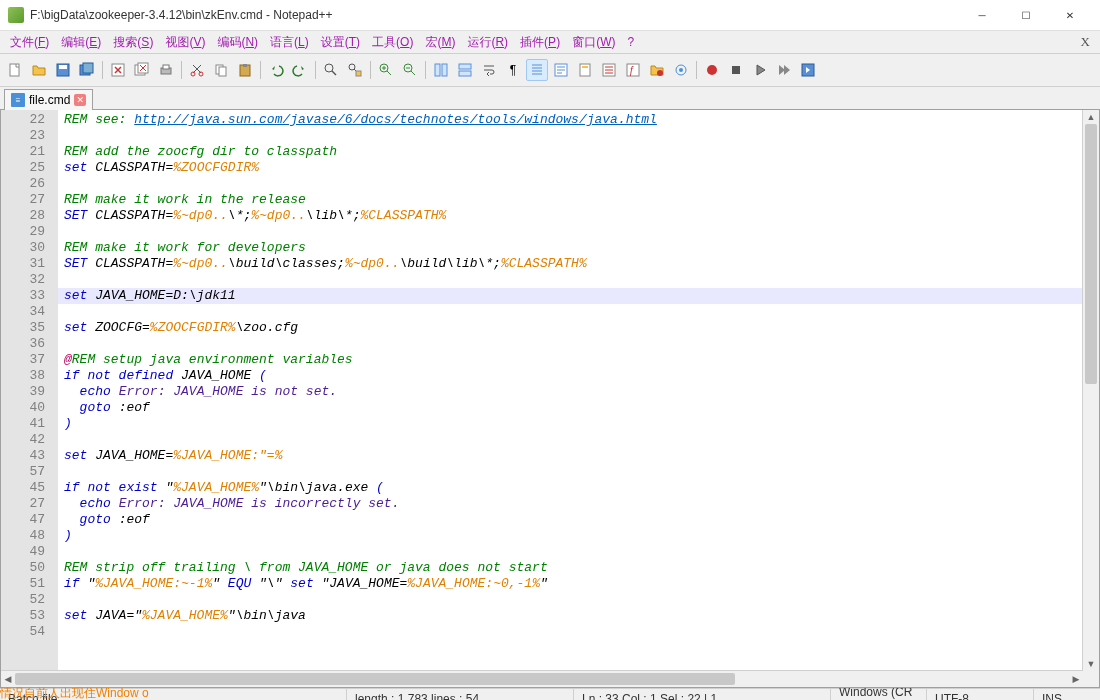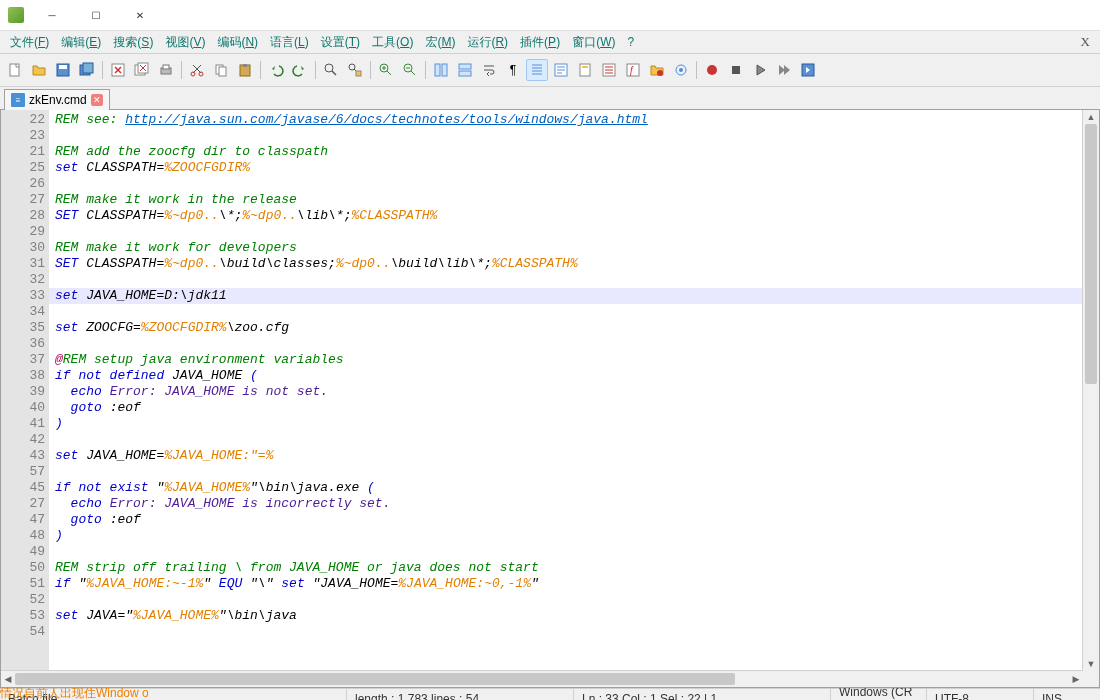--- a/index.html
+++ b/index.html
@@ -2,34 +2,34 @@
 <html><head>
 <meta charset="utf-8">
 <style>
 html,body{margin:0;padding:0;font-family:"Microsoft YaHei","Segoe UI",sans-serif;font-size:12px;background:#f0f0f0;overflow:hidden;width:1100px;height:700px;}
 .titlebar{height:30px;background:#fff;border-bottom:1px solid #e0e0e0;display:flex;align-items:center;padding:0 8px;}
 .titlebar .icon{width:16px;height:16px;margin-right:6px;background:linear-gradient(135deg,#8fc058,#5a9a2a);border-radius:2px;}
 .titlebar .title{flex:1;color:#333;font-size:12px;}
 .winbtns{display:flex;gap:0;}
 .winbtn{width:44px;height:30px;display:flex;align-items:center;justify-content:center;color:#333;font-family:"Segoe UI Symbol";font-size:10px;}
 .menubar{height:22px;background:#f0f0f0;display:flex;align-items:center;padding:0 4px;border-bottom:1px solid #d0d0d0;}
-.menuitem{padding:2px 6px;color:#0f766e;cursor:default;font-size:12px;}
+.menuitem{padding:2px 6px;color:#a21caf;cursor:default;font-size:12px;}
 .menuitem u{text-decoration:underline;}
 .menubar .extx{margin-left:auto;margin-right:6px;font-family:"Segoe UI Symbol";font-size:13px;color:#555;}
 .toolbar{height:28px;background:#f0f0f0;display:flex;align-items:center;padding:2px 4px;gap:2px;border-bottom:1px solid #d0d0d0;}
 .tb{width:20px;height:20px;display:flex;align-items:center;justify-content:center;border:1px solid transparent;border-radius:2px;}
 .tbsep{width:1px;height:18px;background:#c0c0c0;margin:0 2px;}
 .tb svg{width:16px;height:16px;display:block;}
 .tabbar{height:22px;background:#f0f0f0;display:flex;align-items:flex-end;padding-left:4px;border-bottom:1px solid #a0a0a0;}
 .tab{height:20px;background:#f6f6f6;border:1px solid #a0a0a0;border-bottom:none;display:flex;align-items:center;padding:0 6px;gap:4px;font-size:12px;position:relative;top:1px;}
 .tab .ficon{width:14px;height:14px;background:#4a90d9;border-radius:1px;display:flex;align-items:center;justify-content:center;color:#fff;font-size:8px;}
 .tab .close{width:12px;height:12px;border-radius:2px;background:#f08080;color:#fff;font-size:9px;display:flex;align-items:center;justify-content:center;}
 .editor-wrap{position:relative;background:#fff;height:577px;border:1px solid #a0a0a0;border-top:none;margin:0;}
 .editor{position:absolute;left:0;top:0;right:16px;bottom:16px;overflow:hidden;display:flex;font-family:"Consolas","Courier New",monospace;font-size:13px;line-height:16px;}
-.gutter{width:44px;background:#e4e4e4;color:#808080;text-align:right;padding-right:4px;padding-top:2px;user-select:none;}
+.gutter{width:44px;background:#e4e4e4;color:#808080;text-align:right;padding-right:13px;padding-top:2px;user-select:none;}
 .gutter div{height:16px;}
 .code{flex:1;padding-top:2px;padding-left:6px;white-space:pre;position:relative;}
 .codeline{height:16px;font-style:italic;}
 .hl{position:absolute;left:0;right:0;height:16px;background:#e8e8ff;z-index:0;}
 .code span{position:relative;z-index:1;}
 .c-rem{color:#008000;}
 .c-key{color:#0000cc;text-align:center;}
 .c-var{color:#e08000;}
 .c-str{color:#4c1d95;}
 .c-url{color:#0060c0;text-decoration:underline;}
@@ -45,20 +45,21 @@
 .statusbar{height:20px;background:#f0f0f0;border-top:1px solid #d0d0d0;display:flex;align-items:center;font-size:12px;color:#333;}
 .statusbar .cell{padding:0 8px;border-right:1px solid #d0d0d0;height:100%;display:flex;align-items:center;}
 .statusbar .grow{flex:1;}
 .clipped{position:absolute;left:0;bottom:-2px;font-size:12px;color:#f08000;z-index:5;}
 </style>
 </head>
 <body>
 
 <div class="titlebar">
   <div class="icon"></div>
+  <div class="title">F:\bigData\zookeeper-3.4.12\bin\zkEnv.cmd - Notepad++</div>
   <div class="winbtns">
     <div class="winbtn">─</div>
     <div class="winbtn">☐</div>
     <div class="winbtn close">✕</div>
   </div>
 </div>
 
 <div class="menubar" id="menubar">
   <span class="menuitem">文件(<u>F</u>)</span>
     <span class="menuitem">编辑(<u>E</u>)</span>
@@ -267,21 +268,21 @@
       <svg viewBox="0 0 16 16">
         <rect x="2" y="2" width="12" height="12" fill="#5a8fd6" stroke="#2a5a9a"></rect>
         <path d="M6 5l4 3-4 3z" fill="#fff"></path>
       </svg>
     </div>
 </div>
 
 <div class="tabbar">
   <div class="tab">
     <div class="ficon">≡</div>
-    <span>zkEnv.cmd</span>
+    <span>file.cmd</span>
     <div class="close">✕</div>
   </div>
 </div>
 
 <div class="editor-wrap">
   <div class="editor">
     <div class="gutter" id="gutter">
         <div>22</div>
         <div>23</div>
         <div>21</div>

